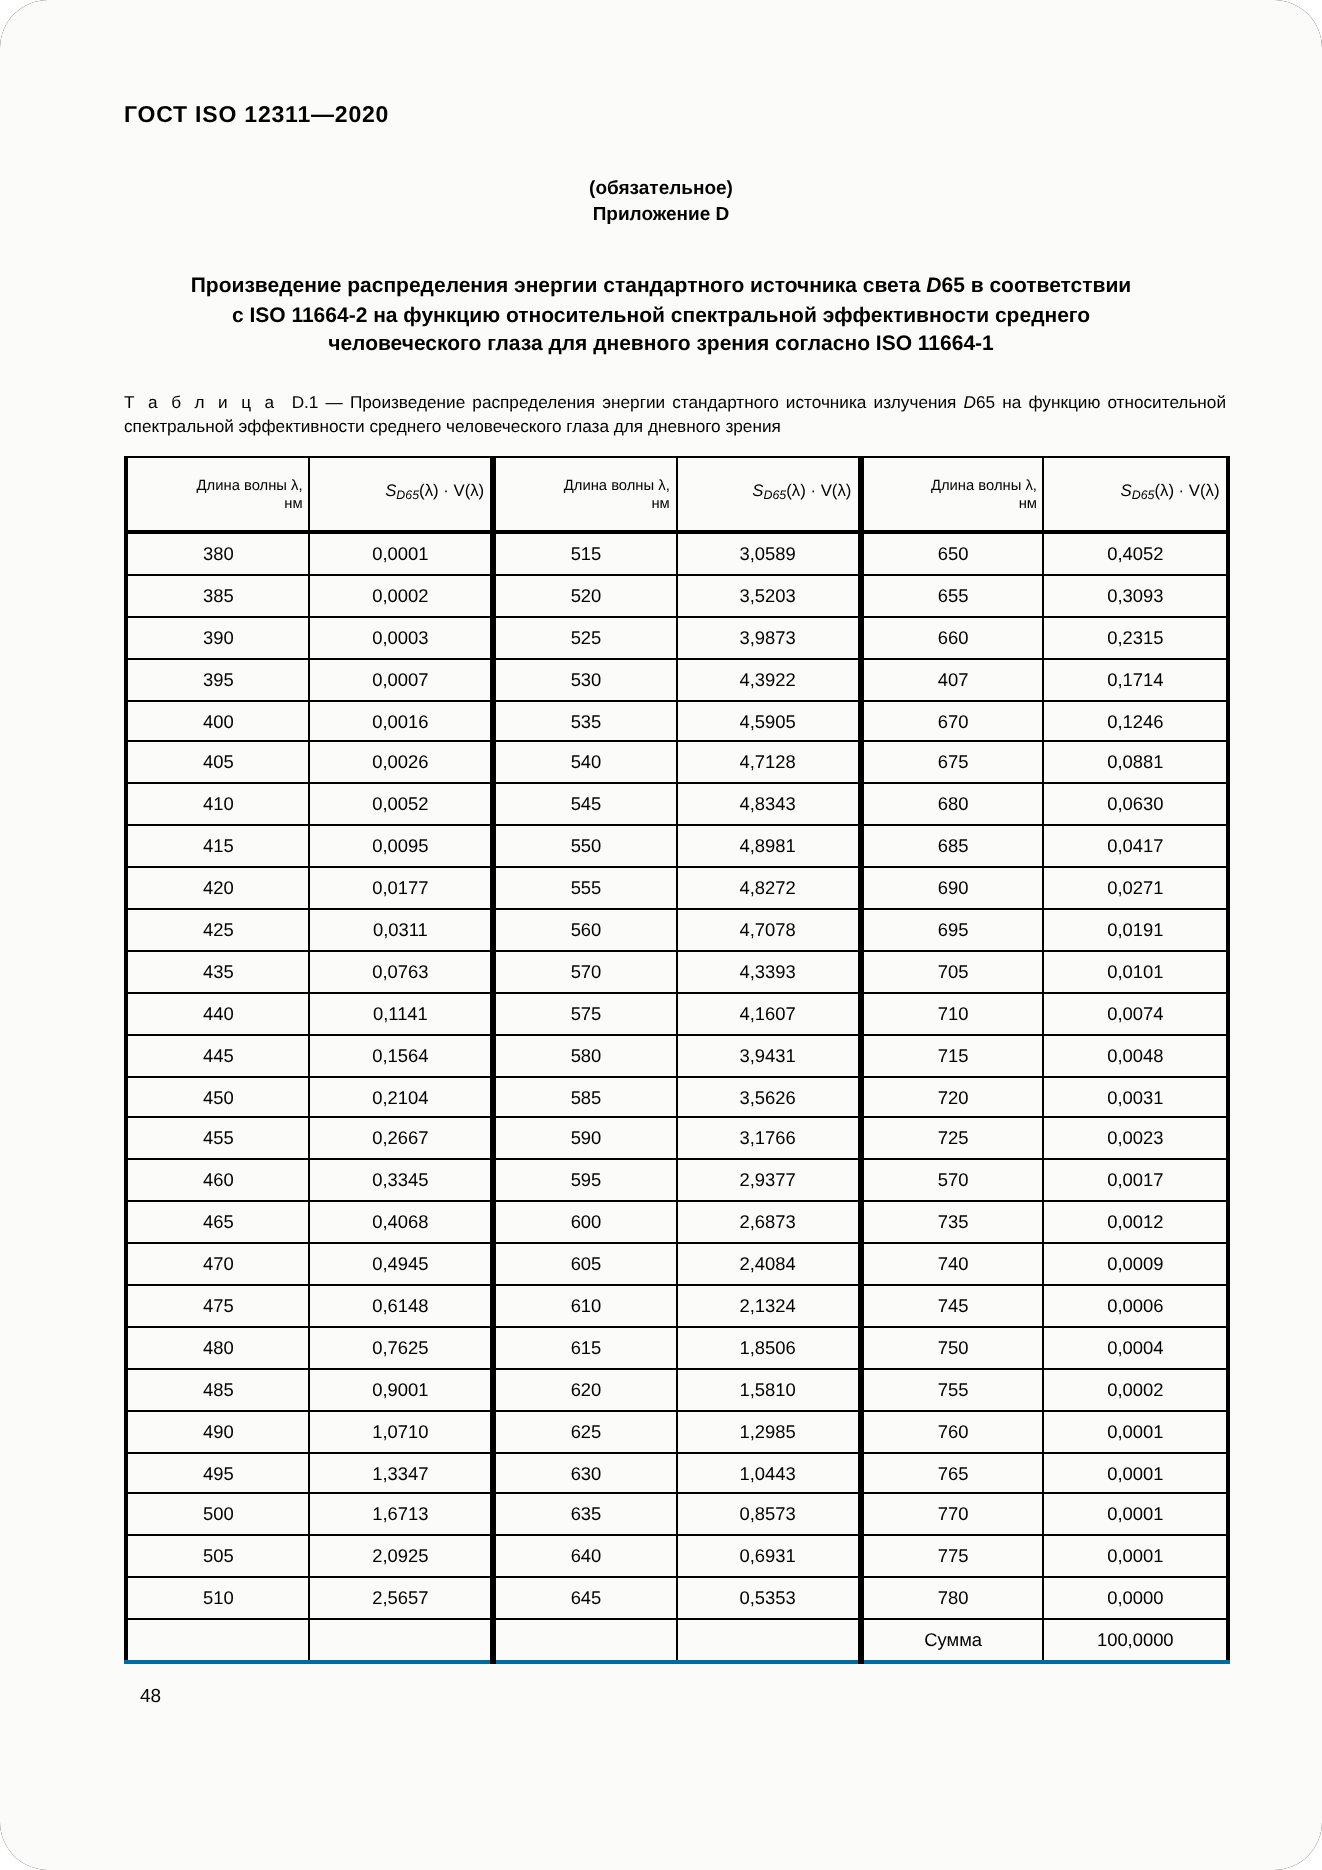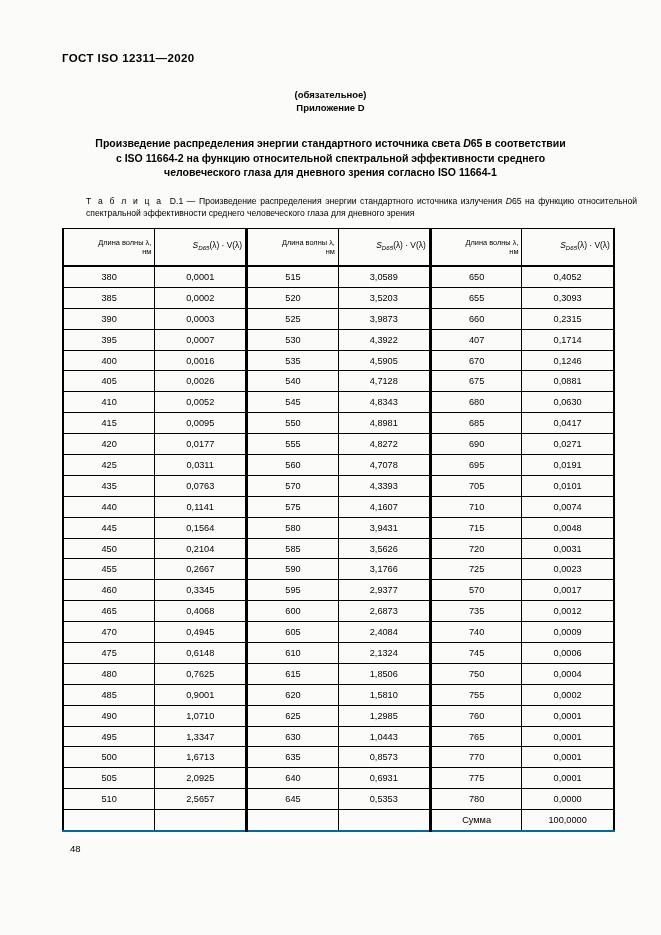--- a/index.html
+++ b/index.html
@@ -12,20 +12,21 @@
     color: #000000;
     -webkit-font-smoothing: none;
   }
   .page {
     position: relative;
     width: 661px;
     height: 935px;
     background: #000000;
     overflow: hidden;
     box-sizing: border-box;
+    border-radius: 24px;
   }
   .sheet {
     position: absolute;
     left: 0; top: 0;
     width: 661px;
     height: 935px;
     background: #fbfbfa;
   }
   .running-head {
     position: absolute;
@@ -60,21 +61,20 @@
     font-style: italic;
   }
   .caption {
     position: absolute;
     left: 62px;
     top: 195px;
     width: 551px;
     font-size: 8.6px;
     line-height: 12px;
     text-align: justify;
-    margin-left: 24px;
   }
   .caption .sp {
     letter-spacing: 1.6px;
   }
   .caption i {
     font-style: italic;
   }
 
   table.data {
     position: absolute;

